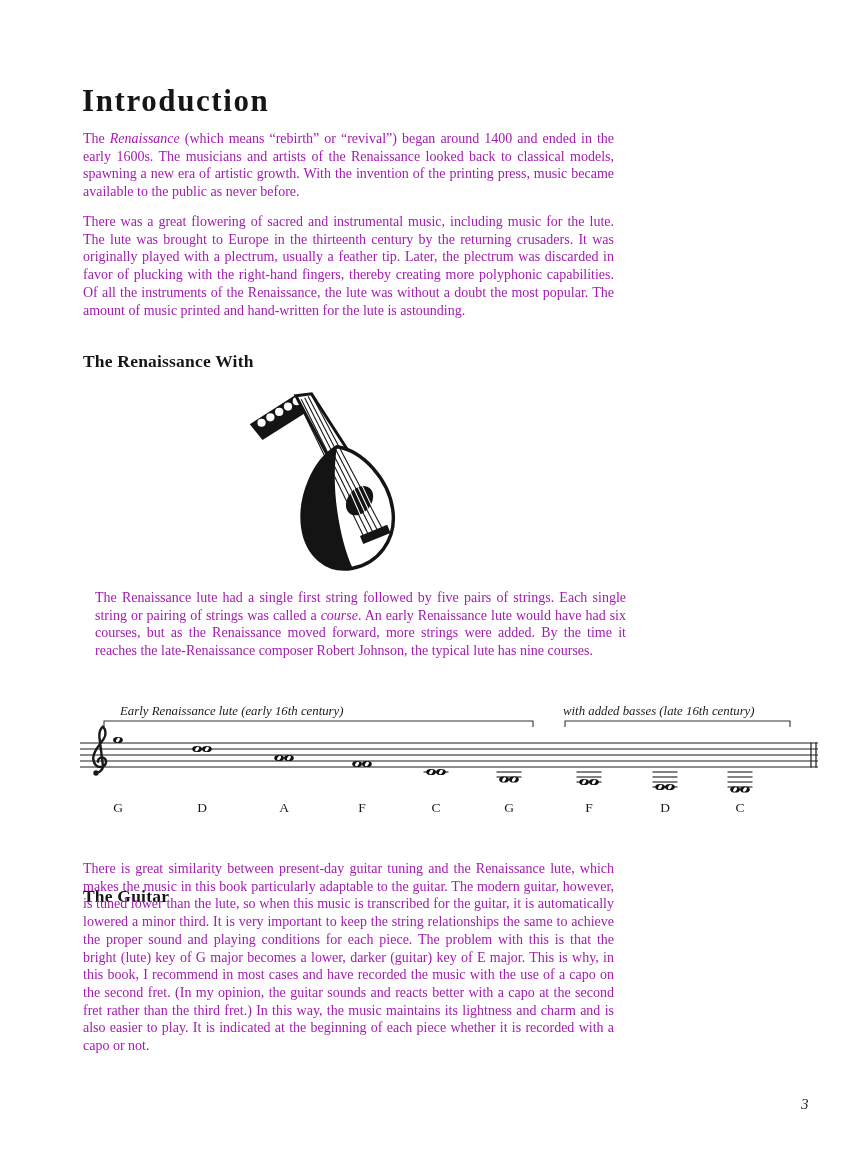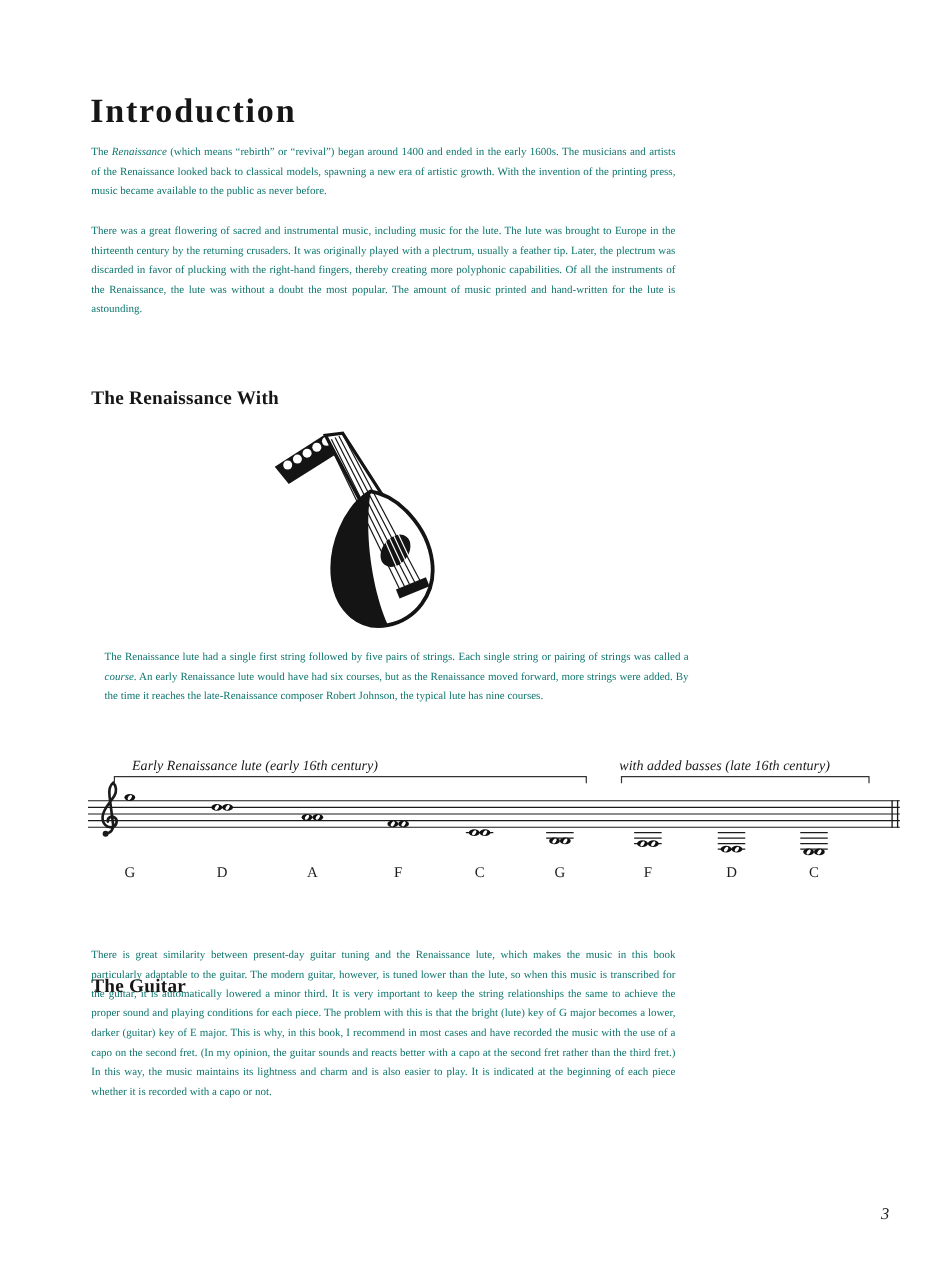--- a/index.html
+++ b/index.html
@@ -11,35 +11,35 @@
   }
   .page { position:absolute; inset:0; background:#fff;border-radius:30px; }
   .abs { position:absolute; }
   .page-title {
     left:82px; top:84px;
     font-size:31px; line-height:34px; font-weight:700;
     letter-spacing:1.6px; color:#161616;
   }
   .para {
     left:83px; width:531px;
-    font-size:10px; line-height:17.7px;
-    text-align:justify; color:#0f766e;
+    font-size:14px; line-height:17.7px;
+    text-align:justify; color:#a21caf;
   }
   #p1 { top:130px; }
-  #p2 { top:202px; }
+  #p2 { top:213px; }
   #p3 { top:589px;margin-left:12px; }
   #p4 { top:860px; }
   .section-heading {
     left:83px; font-size:17.5px; line-height:21px;
     font-weight:700; color:#161616; letter-spacing:0.2px;
   }
   #lute-heading { top:351px; }
   #guitar-heading { top:886px; }
   #lute-figure { left:229px; top:386px; width:216px; height:196px; }
-  #music { left:80px; top:684px; width:740px; height:122px; }
+  #music { left:80px; top:699px; width:740px; height:122px; }
   #pagenum {
     left:801px; top:1096px; font-size:15px; font-style:italic; color:#222;
   }
   i { font-style:italic; }
 </style>
 </head>
 <body>
 
 <div class="page">
 

